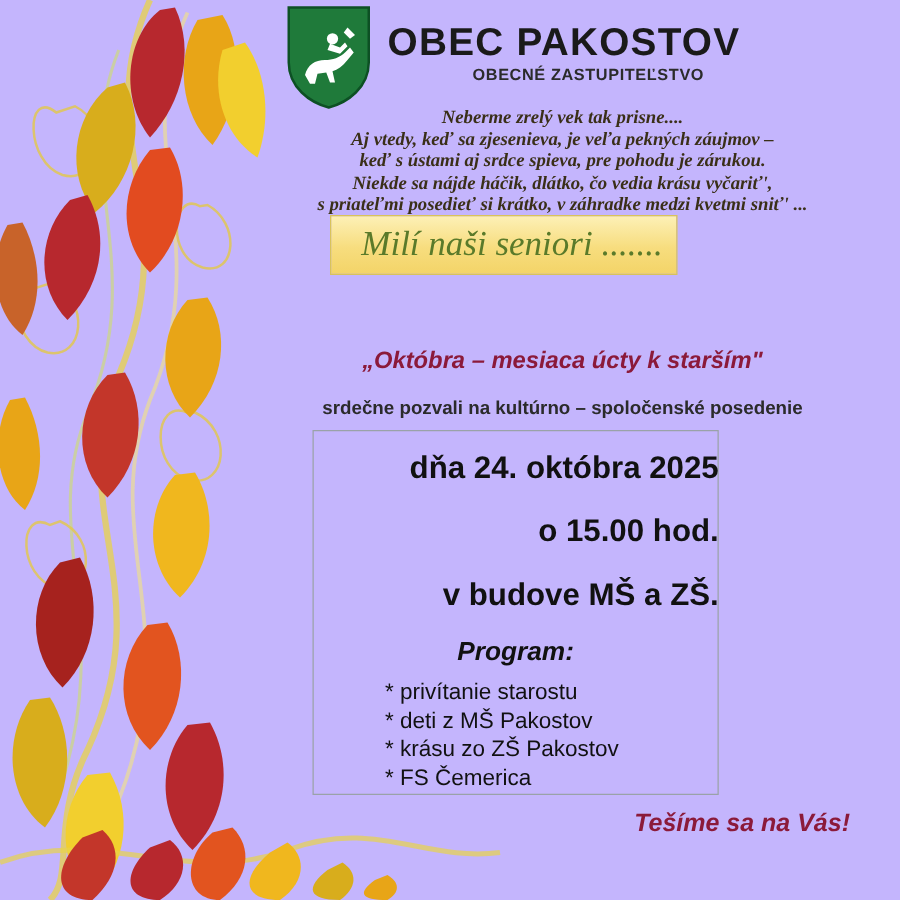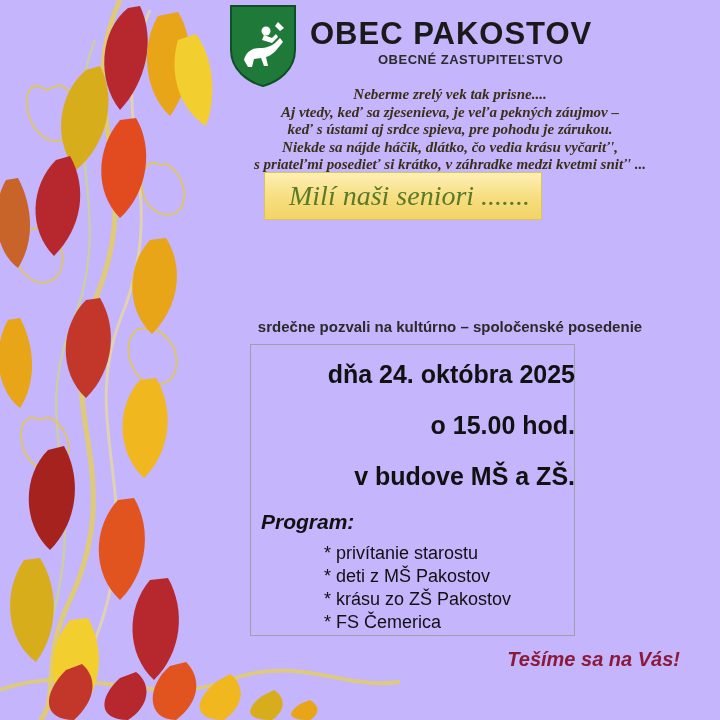--- a/index.html
+++ b/index.html
@@ -170,30 +170,30 @@
     font-size: 25px;
     color: #111111;
     margin-bottom: 22px;
   }
 
   #program-title {
     position: absolute;
     left: 250px;
     top: 510px;
     width: 325px;
+    text-align: center;
     font-family: "Liberation Sans", sans-serif;
     font-weight: bold;
     font-style: italic;
     font-size: 21px;
     color: #111111;
-    margin-left: 11px;
   }
   #program-list {
     position: absolute;
-    left: 324px;
+    left: 308px;
     top: 542px;
     width: 280px;
     text-align: left;
   }
   #program-list .pitem {
     display: block;
     font-family: "Liberation Sans", sans-serif;
     font-size: 18px;
     color: #111111;
     line-height: 23px;
@@ -283,20 +283,21 @@
     <span class="ln">Aj vtedy, keď sa zjesenieva, je veľa pekných záujmov –</span>
     <span class="ln">keď s ústami aj srdce spieva, pre pohodu je zárukou.</span>
     <span class="ln">Niekde sa nájde háčik, dlátko, čo vedia krásu vyčariť',</span>
     <span class="ln">s priateľmi posedieť si krátko, v záhradke medzi kvetmi sniť' ...</span>
   </div>
 
   <div id="banner">
     <div id="banner-text">Milí naši seniori .......</div>
   </div>
 
+  <div id="occasion">„Októbra – mesiaca úcty k starším"</div>
   <div id="invite-2">srdečne pozvali na kultúrno – spoločenské posedenie</div>
 
   <div id="details-box"></div>
   <div id="details">
     <span class="dline">dňa 24. októbra 2025</span>
     <span class="dline">o 15.00 hod.</span>
     <span class="dline">v budove MŠ a ZŠ.</span>
   </div>
 
   <div id="program-title">Program:</div>

